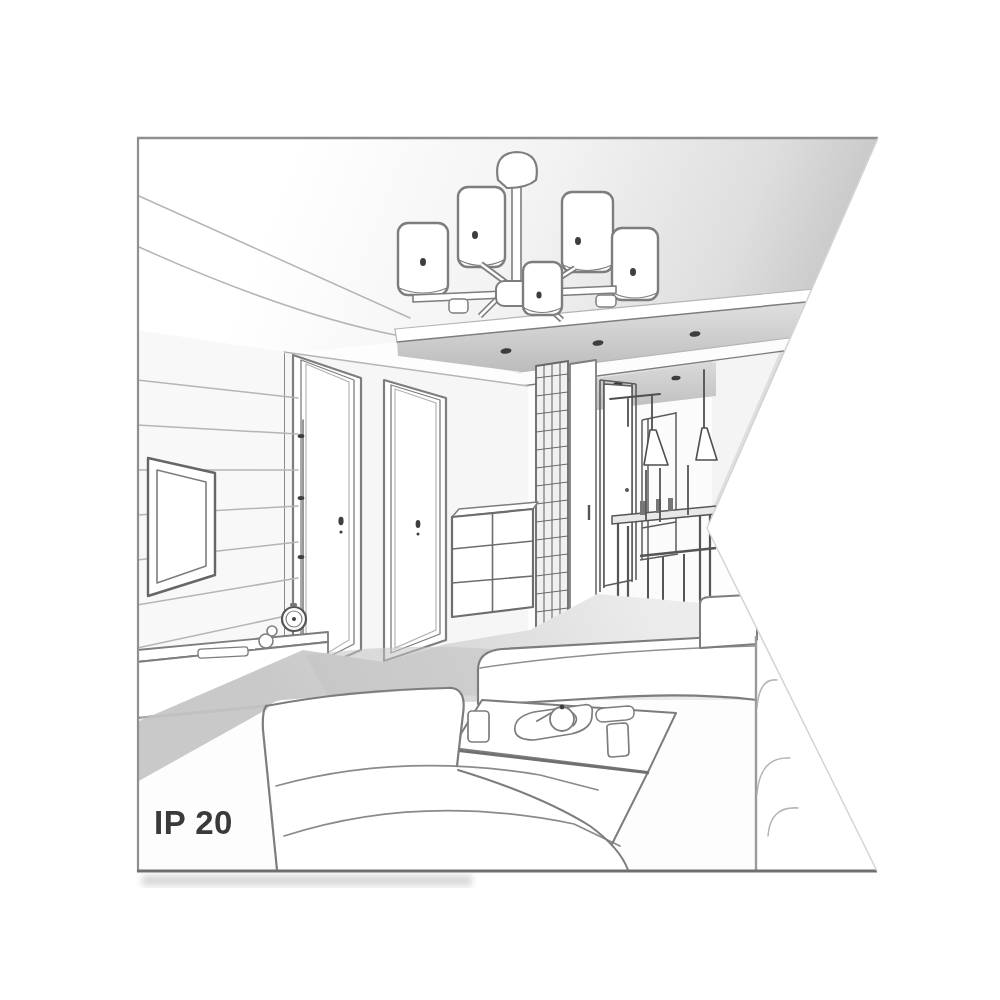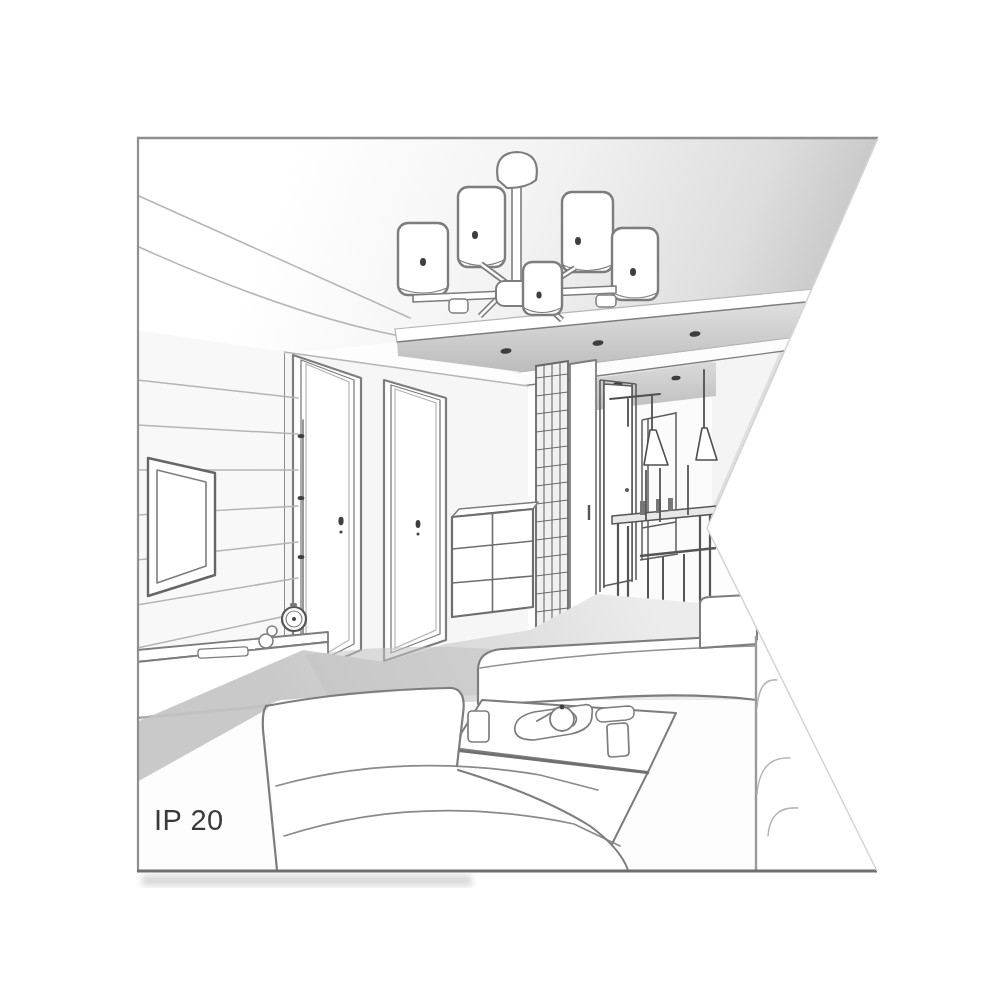--- a/index.html
+++ b/index.html
@@ -1,18 +1,18 @@
 <!DOCTYPE html>
 <html style="--background: #ffffff; --text: #3a3a3a; --line: #7d7d7d; --line_dark: #4f4f4f; --line_light: #b5b5b5; --border: #8f8f8f; --ceiling_shade: #c6c6c6; --floor_shade: #c9c9c9; --spot_dark: #3e3e3e;"><head>
 <meta charset="utf-8">
 <style>
   html,body{margin:0;padding:0;background:#ffffff;}
   .canvas{position:relative;width:1000px;height:1000px;background:var(--background,#ffffff);font-family:"Liberation Sans",sans-serif;overflow:hidden;}
   .canvas svg{position:absolute;left:0;top:0;}
-  .ip-label{position:absolute;left:154px;top:804px;font-size:29px;font-weight:400;letter-spacing:.5px;color:var(--text,#3a3a3a);}
+  .ip-label{position:absolute;left:154px;top:804px;font-size:33px;font-weight:700;letter-spacing:.5px;color:var(--text,#3a3a3a);}
   .ln{fill:none;stroke:var(--line,#7d7d7d);stroke-width:2;stroke-linecap:round;stroke-linejoin:round;}
   .ln-d{fill:none;stroke:var(--line_dark,#4f4f4f);stroke-width:1.8;stroke-linecap:round;stroke-linejoin:round;}
   .ln-l{fill:none;stroke:var(--line_light,#b5b5b5);stroke-width:1.5;stroke-linecap:round;}
   .fw{fill:#ffffff;stroke:var(--line,#7d7d7d);stroke-width:2;stroke-linejoin:round;}
   .fw-d{fill:#ffffff;stroke:var(--line_dark,#5a5a5a);stroke-width:1.6;stroke-linejoin:round;}
   .thin{stroke-width:1.2;}
   .spot{fill:var(--spot_dark,#3e3e3e);stroke:none;}
 </style>
 </head>
 <body>

